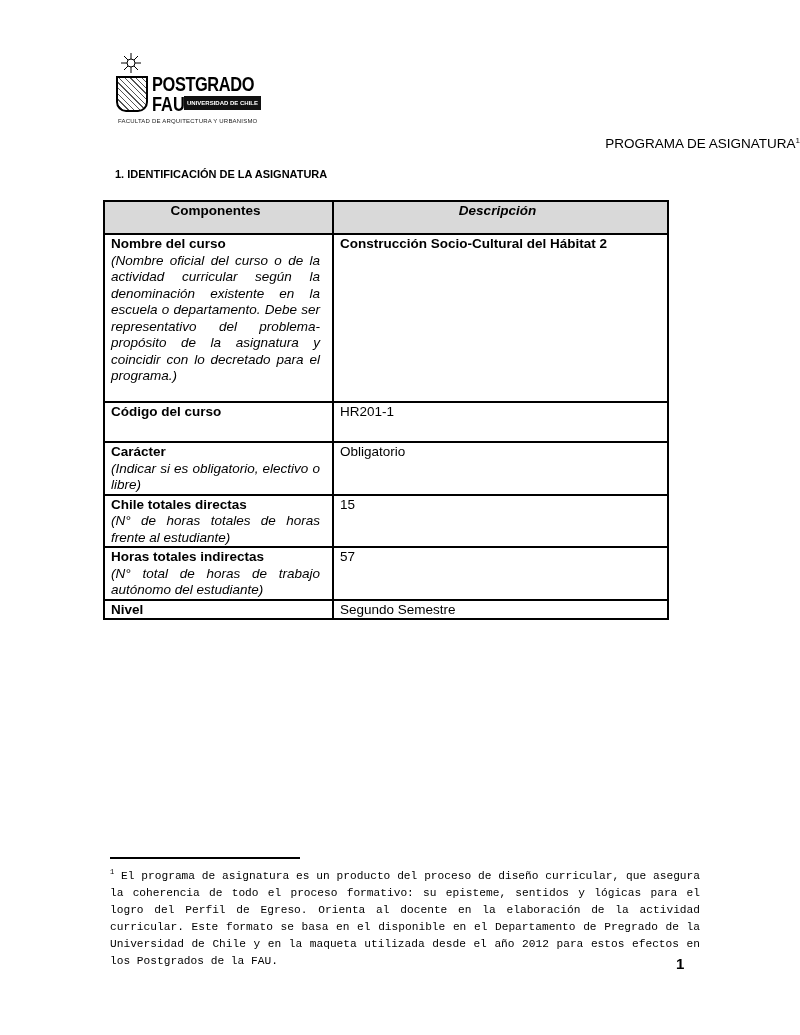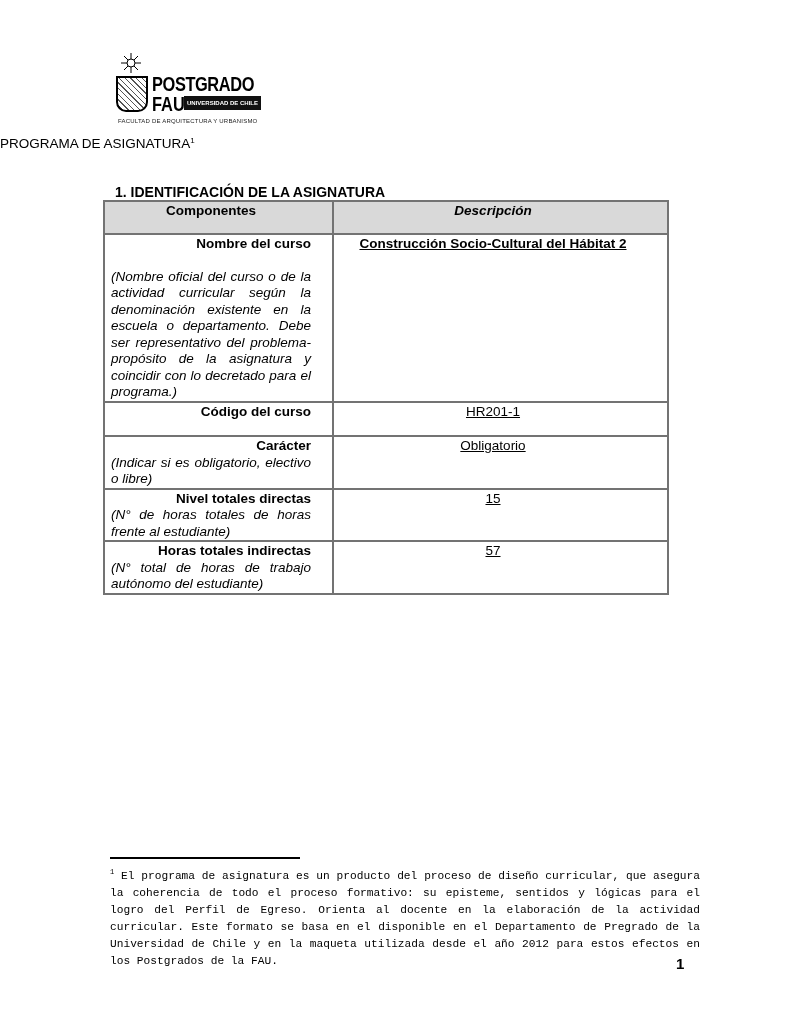--- a/index.html
+++ b/index.html
@@ -11,34 +11,34 @@
                   border: 2px solid #000; box-sizing: border-box; border-radius: 0 0 10px 10px;
                   background: repeating-linear-gradient(45deg,#fff 0 3px,#555 3px 4px); }
   .logo .t1 { position: absolute; left: 38px; top: 22px; font-weight: bold; font-size: 20px;
               letter-spacing: -0.5px; line-height: 20px; transform: scaleX(0.82); transform-origin: left top; }
   .logo .t2 { position: absolute; left: 38px; top: 42px; font-weight: bold; font-size: 20px;
               line-height: 20px; transform: scaleX(0.82); transform-origin: left top; }
   .logo .uni { position: absolute; left: 70px; top: 44px; background: #111; color: #fff;
                font-size: 6px; font-weight: bold; padding: 3px 3px; line-height: 8px; white-space: nowrap; }
   .logo .fac { position: absolute; left: 4px; top: 66px; font-size: 6px; letter-spacing: 0.2px;
                white-space: nowrap; color: #222; }
-  .title { position: absolute; left: 0; width: 800px; top: 136px; text-align: left;
+  .title { position: absolute; left: 0; width: 800px; top: 136px; text-align: right;
            font-size: 13.5px; }
   .title sup { font-size: 8px; vertical-align: 5px; }
-  .section { position: absolute; left: 115px; top: 168px; font-size: 14px; font-weight: bold; margin-top: 16px; }
+  .section { position: absolute; left: 115px; top: 168px; font-size: 11px; font-weight: bold; }
   table { position: absolute; left: 103px; top: 200px; width: 566px; border-collapse: collapse;
           table-layout: fixed; font-size: 13.5px; line-height: 16.5px; }
-  td, th { border: 2px solid #737373; vertical-align: top; padding: 1px 21px 0 6px; }
+  td, th { border: 2px solid #000000; vertical-align: top; padding: 1px 12px 0 6px; }
   th { background: #d9d9d9; height: 30px; font-weight: bold; }
   th.desc { font-style: italic; }
   col.c1 { width: 229px; }
-  .lbl { font-weight: bold; display: block; text-align: right; }
+  .lbl { font-weight: bold; display: block; }
   .hint { font-style: italic; display: block; text-align: justify; }
-  .hint.gap { margin-top: 16px; }
-  .val { text-align: center; text-decoration: underline; }
+  .hint.gap { }
+  .val { text-align: left; }
   .val.bold { font-weight: bold; }
   .val.mid { vertical-align: middle; }
   .fn-rule { position: absolute; left: 110px; top: 857px; width: 190px; height: 2px; background: #000; }
   .footnote { position: absolute; left: 110px; top: 864px; width: 590px;
               font-family: Liberation Mono, monospace; font-size: 11.2px; line-height: 17px; text-align: justify; }
   .footnote sup { font-size: 7px; }
   .pagenum { position: absolute; left: 676px; top: 955px; font-size: 15px; font-weight: bold; }
 </style>
 </head>
 <body>
@@ -76,46 +76,52 @@
     <th>Componentes</th>
     <th class="desc">Descripción</th>
   </tr>
   <tr style="height:168px">
     <td>
       <span class="lbl">Nombre del curso</span>
       <span class="hint gap">(Nombre oficial del curso o de la actividad curricular según la denominación existente en la escuela o departamento. Debe ser representativo del problema-propósito de la asignatura y coincidir con lo decretado para el programa.)</span>
     </td>
     <td class="val bold">Construcción Socio-Cultural del Hábitat 2</td>
   </tr>
-  <tr style="height:34px">
+  <tr style="height:40px">
     <td>
       <span class="lbl">Código del curso</span>
     </td>
     <td class="val">HR201-1</td>
   </tr>
   <tr style="height:50px">
     <td>
       <span class="lbl">Carácter</span>
       <span class="hint">(Indicar si es obligatorio, electivo o libre)</span>
     </td>
     <td class="val">Obligatorio</td>
   </tr>
   <tr style="height:51px">
     <td>
-      <span class="lbl">Nivel totales directas</span>
+      <span class="lbl">Chile totales directas</span>
       <span class="hint">(N° de horas totales de horas frente al estudiante)</span>
     </td>
     <td class="val">15</td>
   </tr>
   <tr style="height:51px">
     <td>
       <span class="lbl">Horas totales indirectas</span>
       <span class="hint">(N° total de horas de trabajo autónomo del estudiante)</span>
     </td>
     <td class="val">57</td>
+  </tr>
+  <tr style="height:17px">
+    <td>
+      <span class="lbl">Nivel</span>
+    </td>
+    <td class="val">Segundo Semestre</td>
   </tr>
 </tbody>
   </table>
 
 <div class="fn-rule"></div>
 <div class="footnote">
   <sup>1</sup>
   <span>El programa de asignatura es un producto del proceso de diseño curricular, que asegura la coherencia de todo el proceso formativo: su episteme, sentidos y lógicas para el logro del Perfil de Egreso. Orienta al docente en la elaboración de la actividad curricular. Este formato se basa en el disponible en el Departamento de Pregrado de la Universidad de Chile y en la maqueta utilizada desde el año 2012 para estos efectos en los Postgrados de la FAU.</span>
 </div>
 

